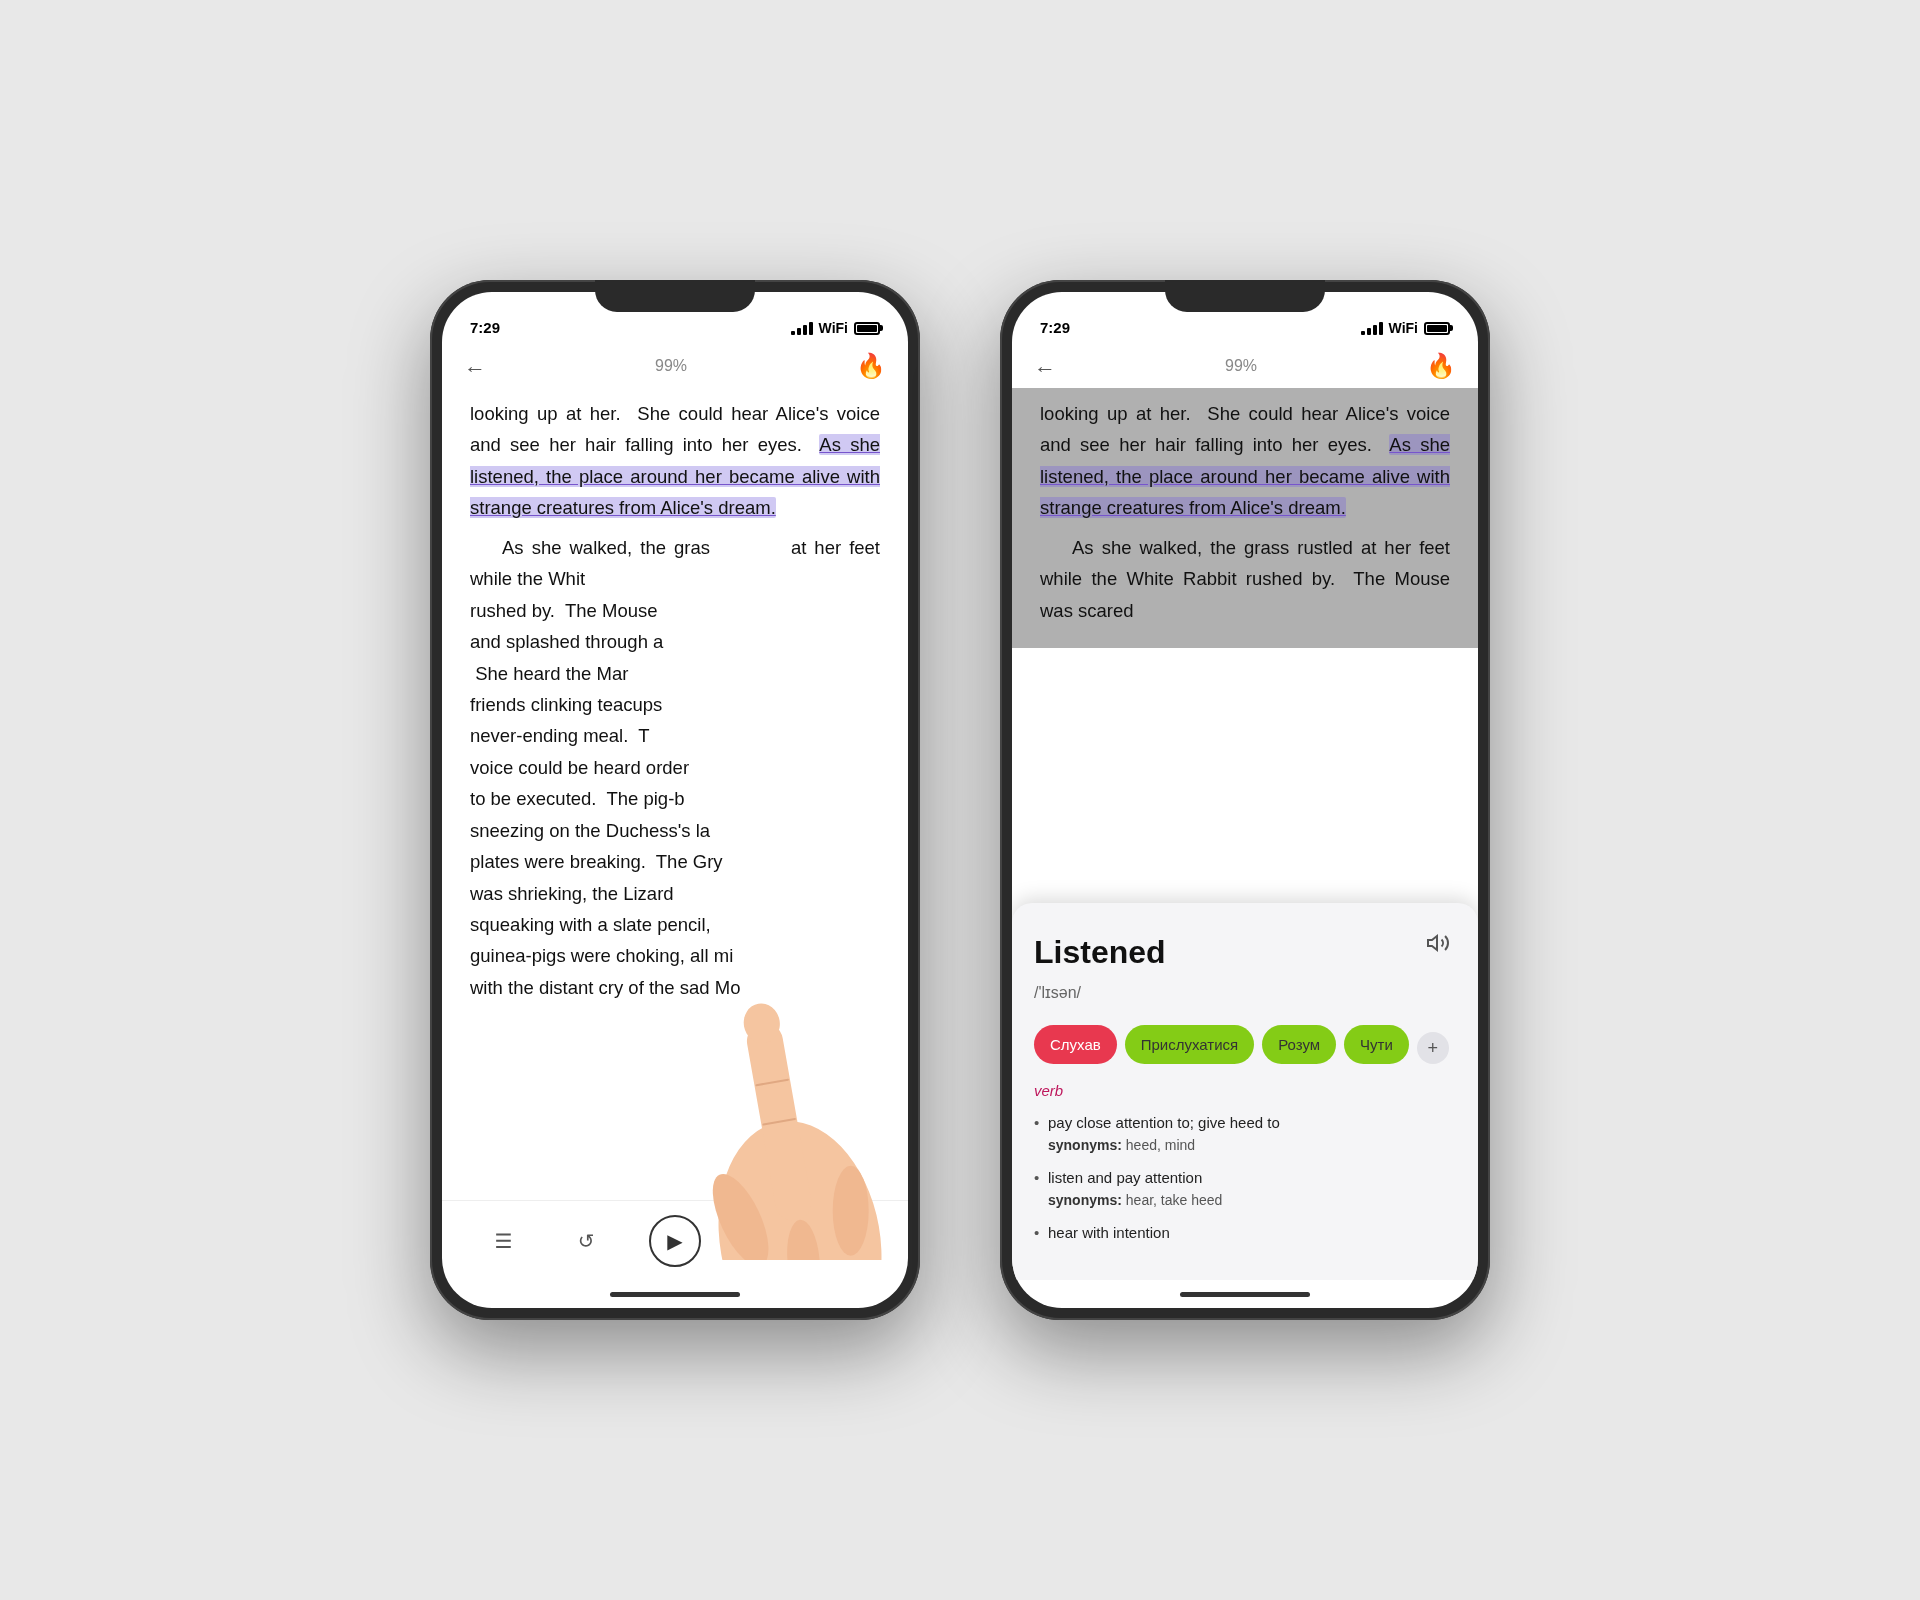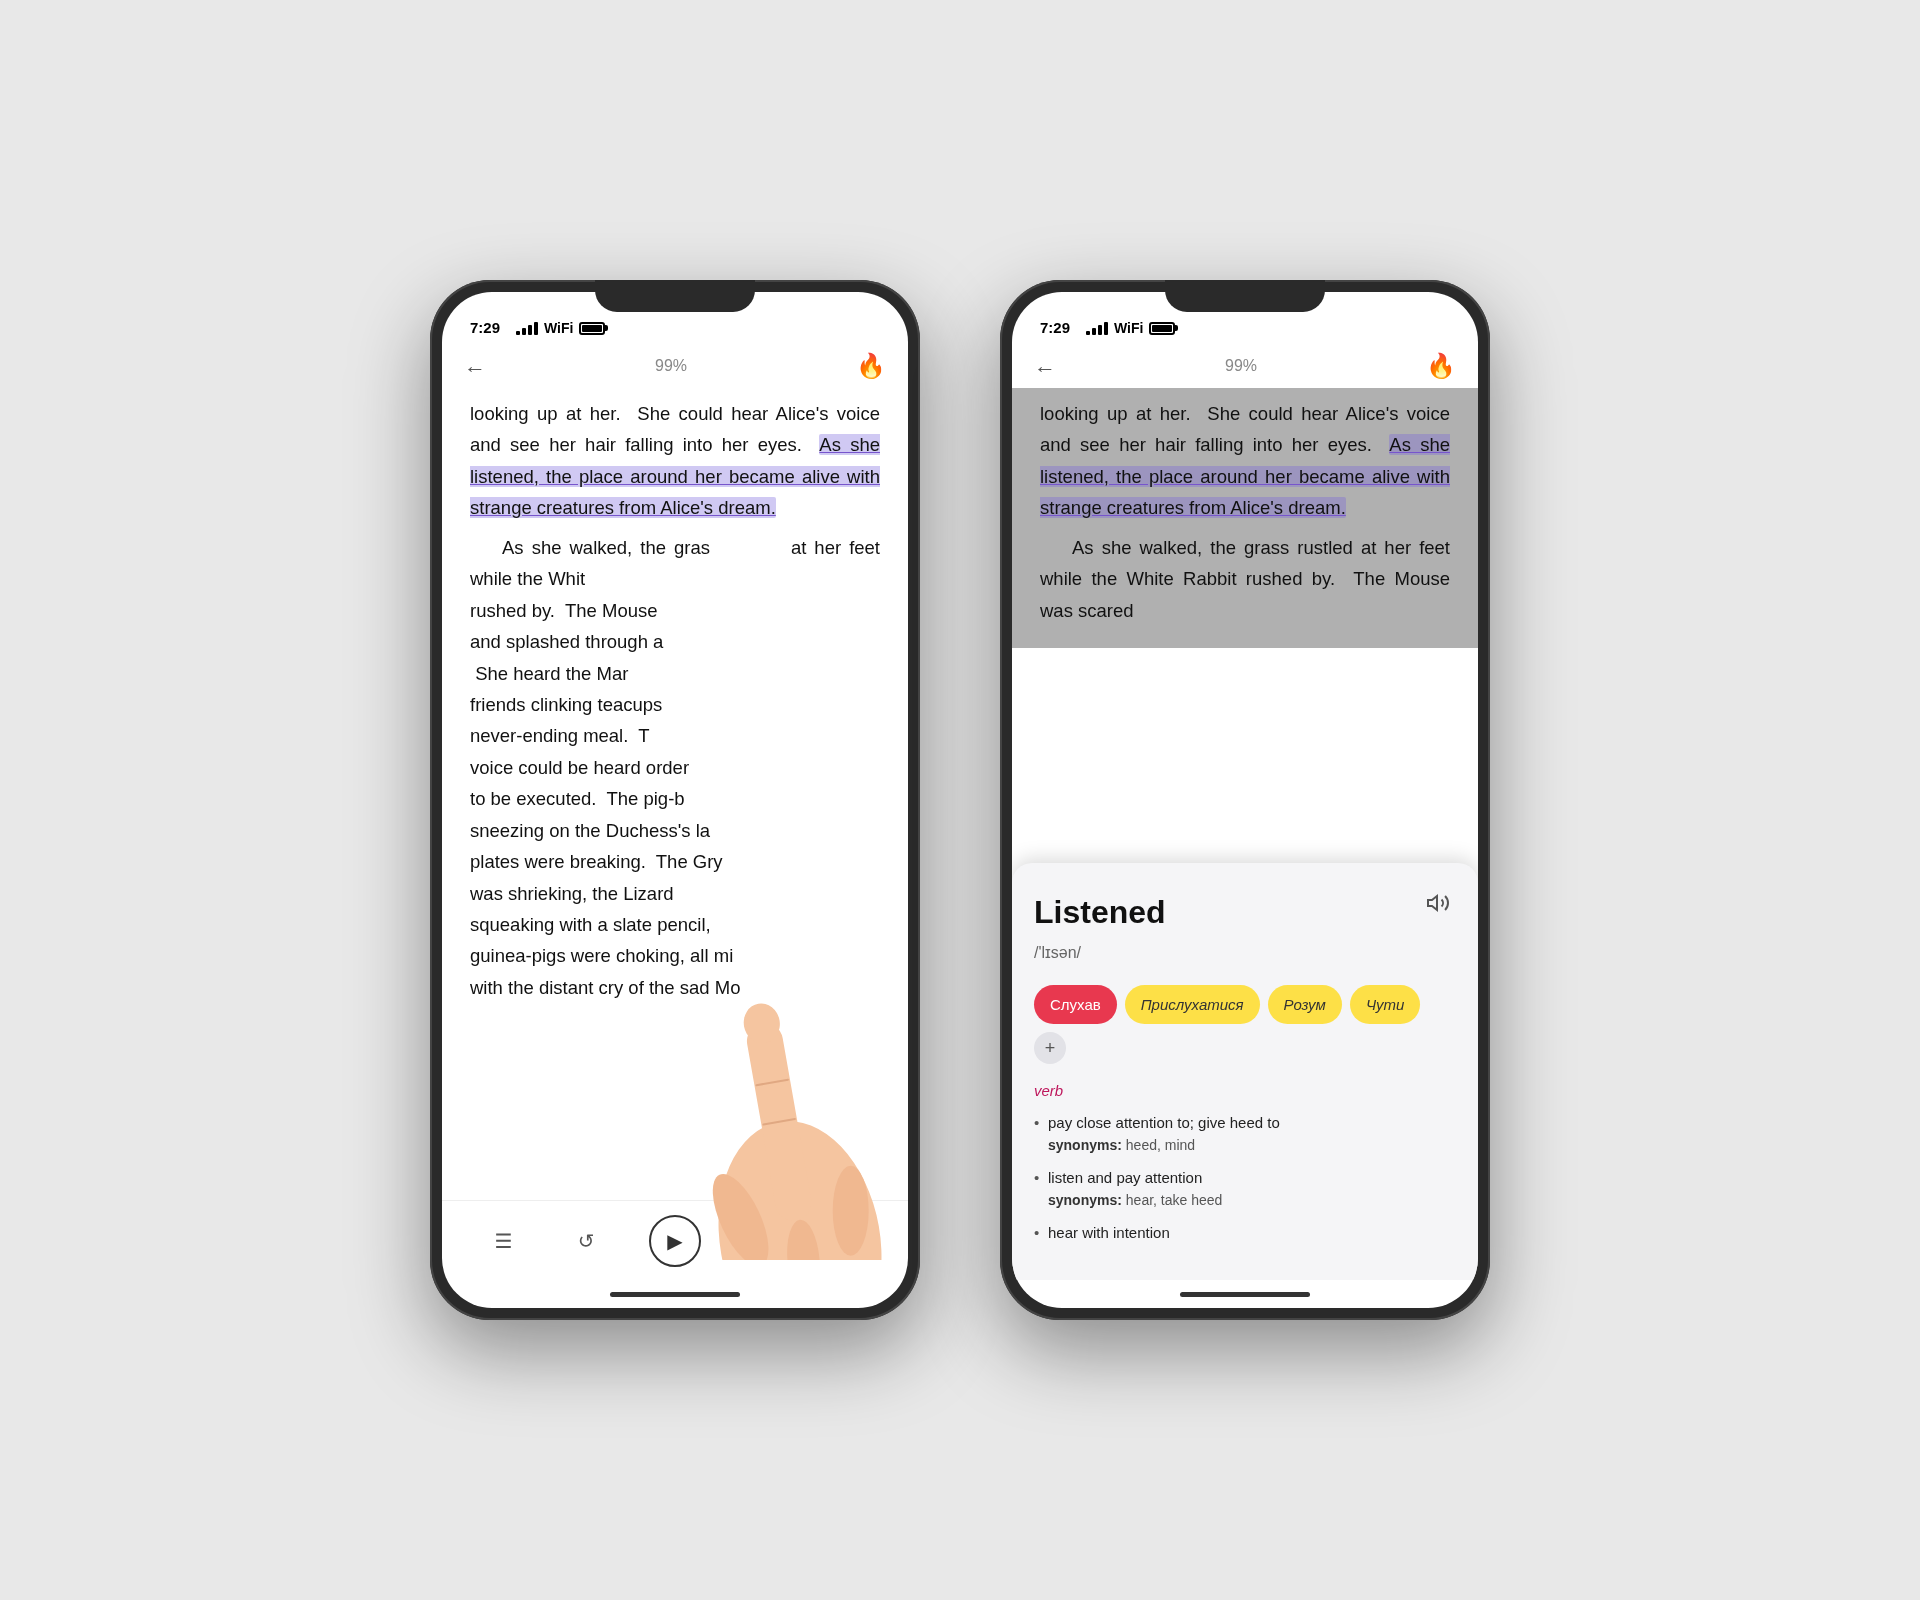--- a/index.html
+++ b/index.html
@@ -46,21 +46,21 @@
       background: #2a2a2a;
       border-radius: 0 0 22px 22px;
       z-index: 10;
     }
 
     
     .status-bar {
       height: 52px;
       display: flex;
       align-items: flex-end;
-      justify-content: flex-start;
+      justify-content: space-between;
       padding: 0 28px 8px;
       font-size: 15px;
       font-weight: 600;
       color: #000;
       flex-shrink: 0;
       gap: 16px;
     }
     .status-right {
       display: flex;
       align-items: center;
@@ -248,23 +248,22 @@
       padding: 7px 16px;
       border-radius: 20px;
       font-size: 15px;
       font-weight: 500;
     }
     .tag-active {
       background: #e8384f;
       color: #fff;
     }
     .tag-inactive {
-      background: #fde047;
+      background: #84cc16;
       color: #333;
-      font-style: italic;
     }
     .tag-plus {
       width: 32px;
       height: 32px;
       border-radius: 50%;
       background: #e2e2e7;
       display: flex;
       align-items: center;
       justify-content: center;
       font-size: 18px;

